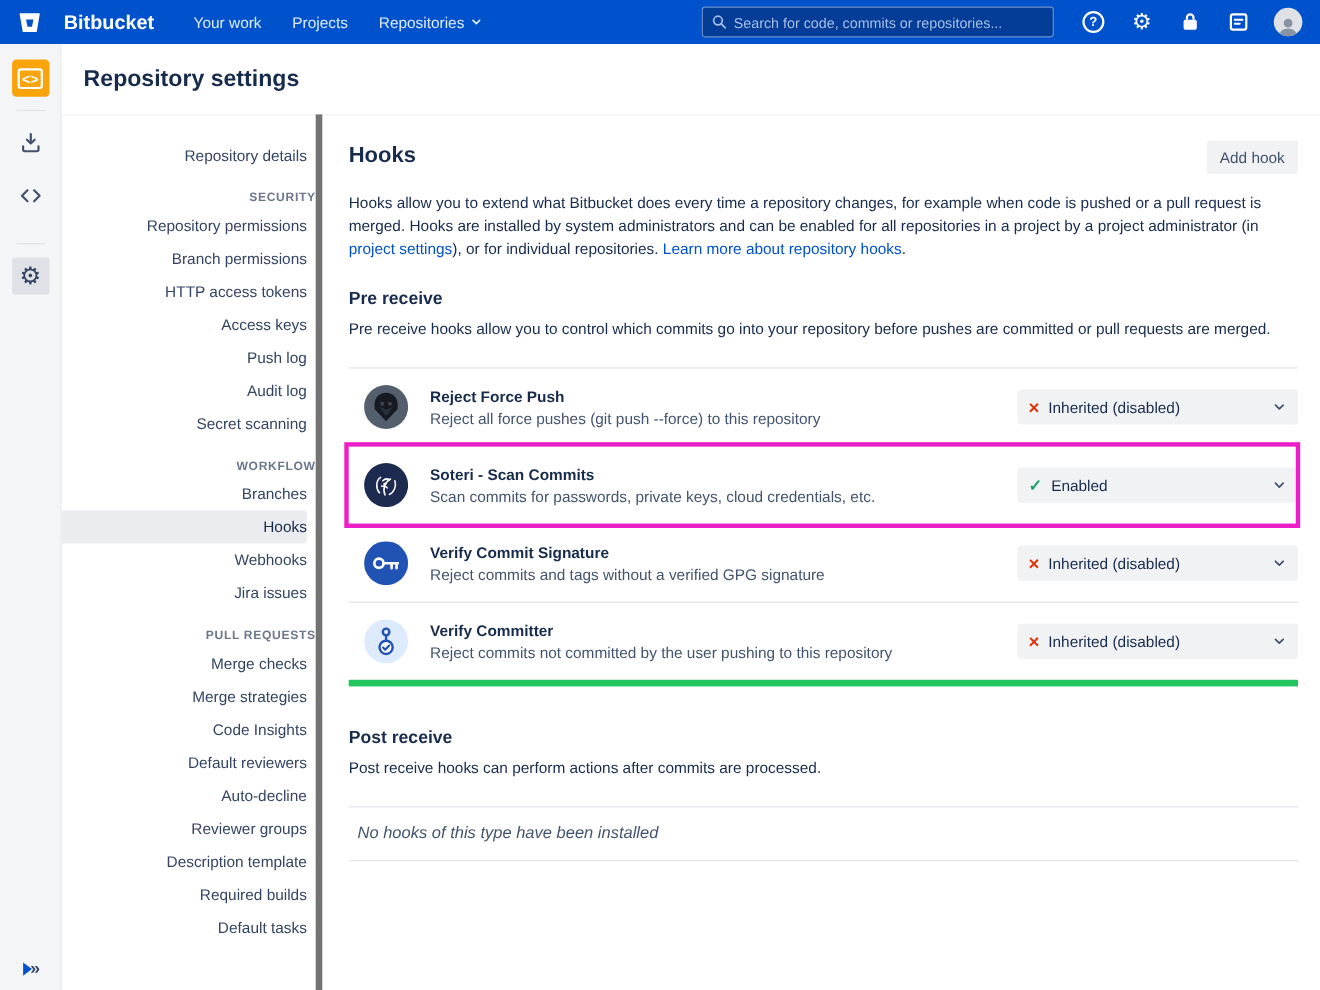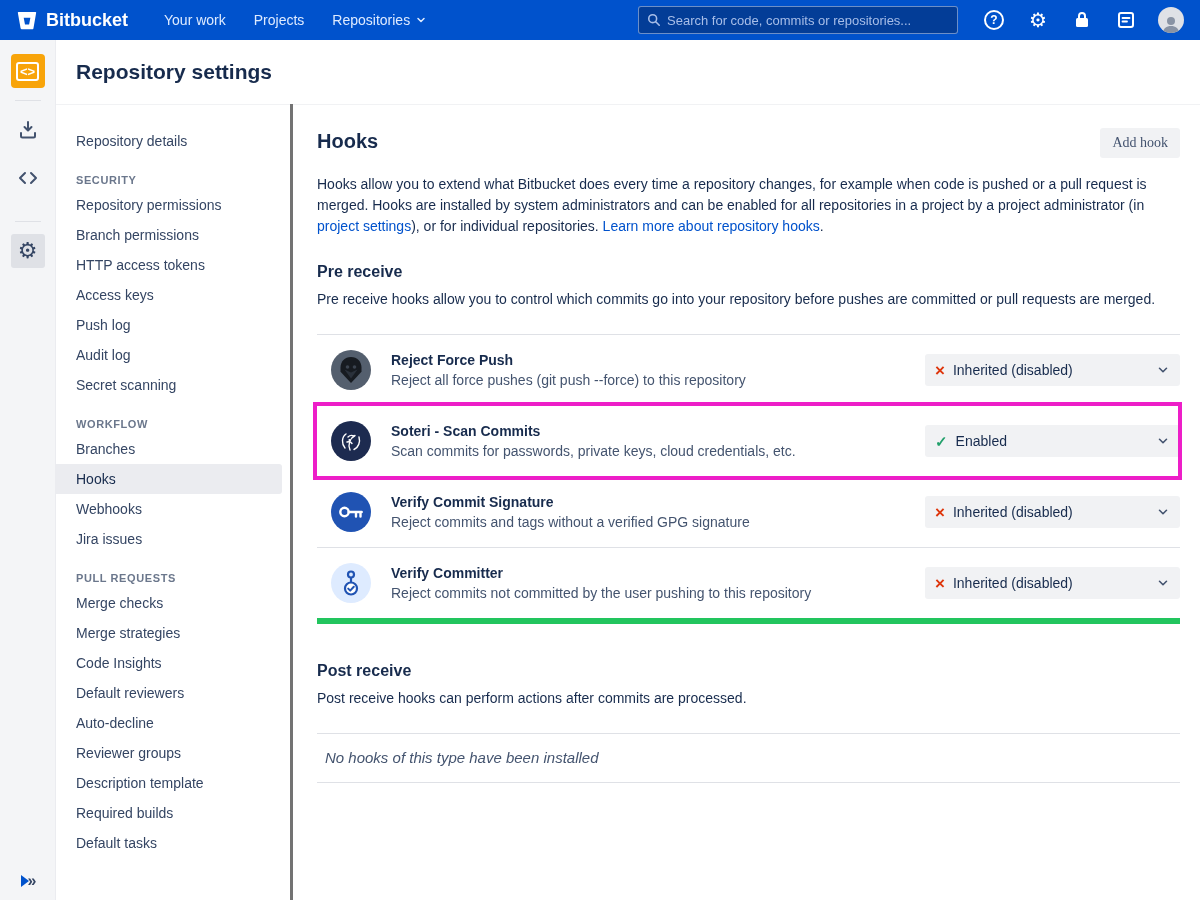--- a/index.html
+++ b/index.html
@@ -1,21 +1,21 @@
 <!DOCTYPE html>
 <html><head>
 <meta charset="utf-8">
 <style>
   * { margin:0; padding:0; box-sizing:border-box; }
   html,body { width:1200px; height:900px; overflow:hidden; background:#fff;
     font-family:"Liberation Sans", sans-serif; color:#172B4D; }
 
   
   .topnav { height:40px; background:#0052CC; display:flex; align-items:center; padding:0 16px; }
-  .brand { display:flex; align-items:center; gap:8px; color:#fff; font-size:18px; font-weight:bold; margin-right:36px; cursor:pointer; }
+  .brand { display:flex; align-items:center; gap:20px; color:#fff; font-size:18px; font-weight:bold; margin-right:36px; cursor:pointer; }
   .brand svg { display:block; }
   .nav-items { display:flex; align-items:center; gap:28px; }
   .nav-item { color:#DEEBFF; font-size:14px; cursor:pointer; display:flex; align-items:center; gap:5px; }
   .nav-search { margin-left:auto; margin-right:24px; width:320px; height:28px; display:flex; align-items:center;
     background:rgba(9,30,66,0.38); border:1px solid rgba(179,198,232,0.6); border-radius:3px; padding:0 8px; gap:6px; }
   .nav-search input { flex:1; background:transparent; border:none; outline:none; color:#fff; font-size:13px;
     font-family:"Liberation Sans", sans-serif; }
   .nav-search input::placeholder { color:#A8BEE8; }
   .nav-icons { display:flex; align-items:center; gap:20px; }
   .nav-icon-btn { width:24px; height:24px; display:flex; align-items:center; justify-content:center; cursor:pointer; }
@@ -44,32 +44,32 @@
 
   
   .content { flex:1; display:flex; flex-direction:column; }
   .page-header { height:64px; display:flex; align-items:center; padding-left:20px; background:#fff;
     box-shadow:0 1px 0 rgba(9,30,66,0.06); }
   .page-header h1 { font-size:21px; font-weight:bold; color:#172B4D; }
 
   .body-row { flex:1; display:flex; min-height:0; }
 
   
-  .snav { width:237px; flex-shrink:0; border-right:3px solid #737373; padding-top:22px; }
+  .snav { width:237px; flex-shrink:0; border-right:6px solid #737373; padding-top:22px;text-align:right; }
   .snav-item { height:30px; line-height:30px; padding-left:20px; font-size:14px; color:#344563; cursor:pointer;
     margin-right:8px; border-radius:0 3px 3px 0; white-space:nowrap; }
   .snav-item.selected { background:#EBECF0; color:#172B4D; }
   .snav-section-title { margin-top:14px; height:20px; line-height:20px; padding-left:20px; font-size:11px;
     font-weight:bold; color:#6B778C; letter-spacing:0.6px; }
 
   
   .main { flex:1; padding:24px 20px 0 24px; min-width:0; }
   .main-head { display:flex; align-items:flex-start; justify-content:space-between; margin-bottom:16px; }
   .main-head h2 { font-size:20px; font-weight:bold; color:#172B4D; padding-top:2px; }
-  .btn { background:#F1F2F4; color:#42526E; font-size:14px; font-family:Liberation Serif, serif;
+  .btn { background:#F1F2F4; color:#42526E; font-size:14px; font-family:Liberation Sans, sans-serif;
     border:none; border-radius:3px; padding:7px 12px; cursor:pointer; }
   .intro { font-size:14px; line-height:21px; color:#172B4D; margin-bottom:26px; }
   a.link { color:#0052CC; text-decoration:none; cursor:pointer; }
 
   .section-heading { font-size:16px; font-weight:bold; color:#172B4D; margin-bottom:8px; }
   .section-desc { font-size:14px; line-height:21px; color:#172B4D; margin-bottom:24px; }
 
   .hooks-table { border-bottom:6px solid #22c55e; margin-bottom:38px; }
   .hook-row { display:flex; align-items:center; padding:15px 0 15px 14px; border-top:1px solid #DFE1E6; position:relative; }
   .hook-icon { width:40px; height:40px; flex-shrink:0; margin-right:20px; }

